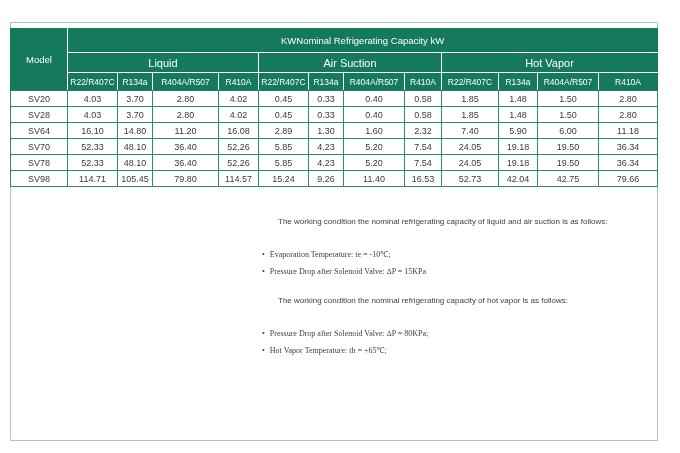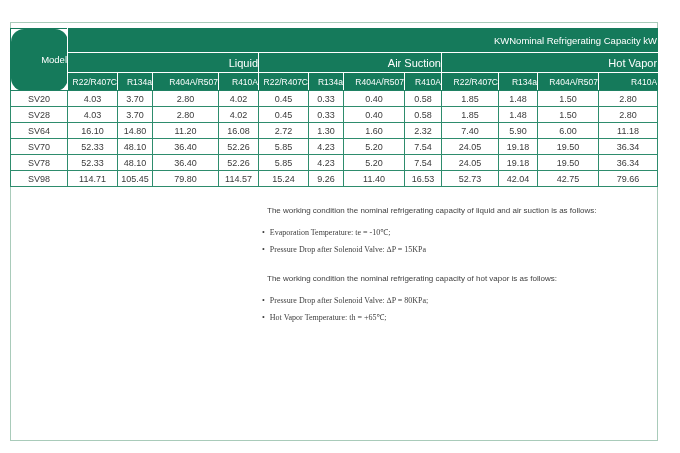--- a/index.html
+++ b/index.html
@@ -23,28 +23,28 @@
     left: 10px; top: 28px;
     width: 648px;
     border-collapse: collapse;
     table-layout: fixed;
   }
   .cap-table th {
     background: #157a5b;
     color: #ffffff;
     font-weight: 400;
     border: 1px solid #ffffff;
-    text-align: right;
+    text-align: center;
     vertical-align: middle;
     padding: 0;
     overflow: hidden;
     white-space: nowrap;
   }
   .cap-table .title-h   { font-size: 9.5px; height: 23px; border-top-color:#157a5b; border-right-color:#157a5b; }
-  .cap-table .model-h   { font-size: 9.5px; border-top-color:#157a5b; border-left-color:#157a5b; border-bottom-color:#1f8163;border-radius:13px; }
+  .cap-table .model-h   { font-size: 9.5px; border-top-color:#157a5b; border-left-color:#157a5b; border-bottom-color:#1f8163; }
   .cap-table .group-h   { font-size: 11px; height: 19px; margin-top: 47px; }
   .cap-table .group-h.last { border-right-color:#157a5b; }
   .cap-table .ref-row th { font-size: 8.5px; height: 17px; border-bottom-color:#1f8163; }
   .cap-table .ref-row th.last { border-right-color:#157a5b; }
   .cap-table td {
     border: 1px solid #2e8c6d;
     height: 15px;
     font-size: 9px;
     color: #3a3a3a;
     text-align: center;
@@ -54,21 +54,21 @@
     background: #ffffff;
   }
   .notes {
     position: absolute;
     left: 262px; top: 197px;
     width: 400px;
     font-size: 8px;
     color: #404040;
     line-height: 17px;
   }
-  .note-title { margin: 5px; }
+  .note-title { margin: 16px; }
   .note-title.second { margin-top: 12px; }
   .note-list { margin: 0; padding: 0; list-style: none; }
   .note-list li { margin: 0; padding-left: 10px; text-indent: -10px; font-family: Liberation Serif, serif; }
   .note-list li::before { content: "\2022"; margin-right: 5px; }
 </style>
 </head>
 <body>
 
 <div class="page">
   <div class="content-box"></div>
@@ -144,21 +144,21 @@
           <td>1.48</td>
           <td>1.50</td>
           <td>2.80</td>
         </tr>
         <tr>
           <td>SV64</td>
           <td>16.10</td>
           <td>14.80</td>
           <td>11.20</td>
           <td>16.08</td>
-          <td>2.72</td>
+          <td>2.89</td>
           <td>1.30</td>
           <td>1.60</td>
           <td>2.32</td>
           <td>7.40</td>
           <td>5.90</td>
           <td>6.00</td>
           <td>11.18</td>
         </tr>
         <tr>
           <td>SV70</td>

